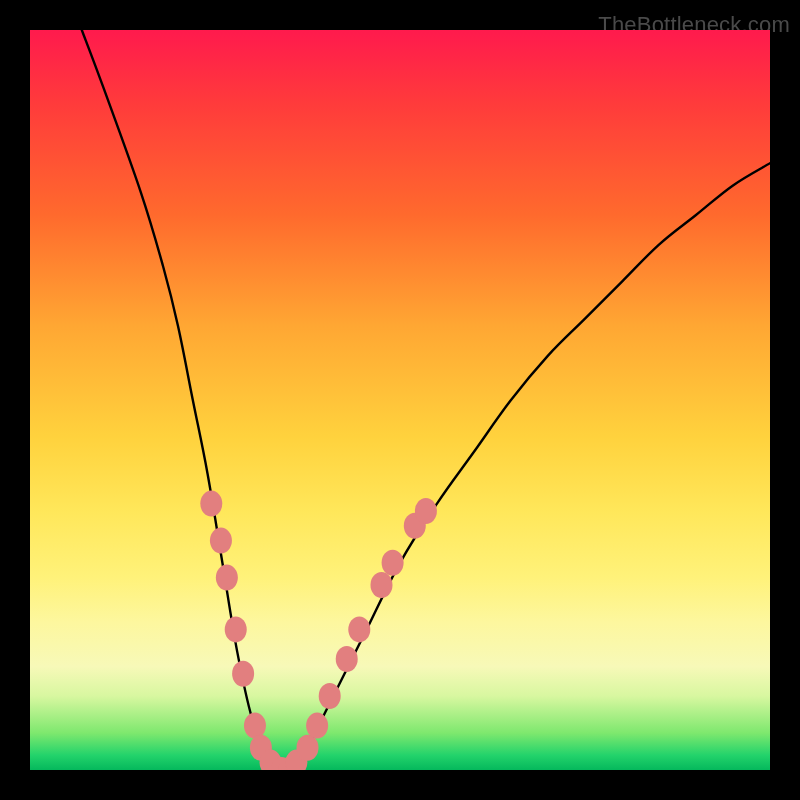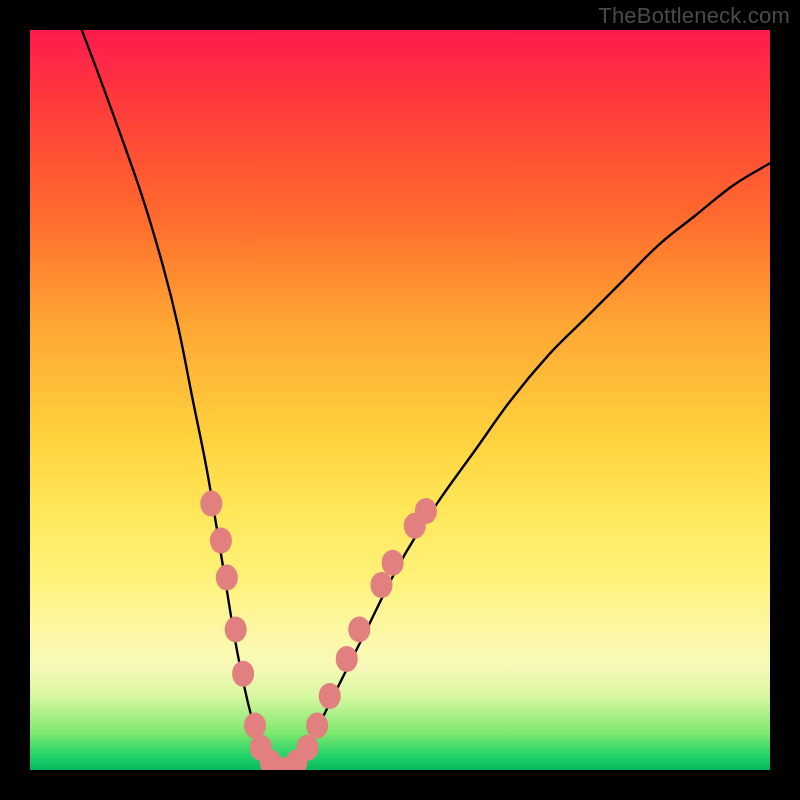--- a/index.html
+++ b/index.html
@@ -36,21 +36,21 @@
       #fdf79e 80%,
       #f7f9b8 86%,
       #d8f7a0 90%,
       #7ee86e 95%,
       #23d36b 98%,
       #05b85c 100%
     );
   }
   .watermark {
     position: absolute;
-    top: 3px;
+    top: 12px;
     right: 10px;
     color: #4a4a4a;
     font-size: 22px;
     letter-spacing: 0.2px;
     user-select: none;
     font-weight: 500;
   }
   svg.curve {
     position: absolute;
     left: 0;

